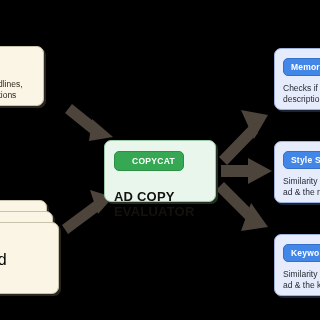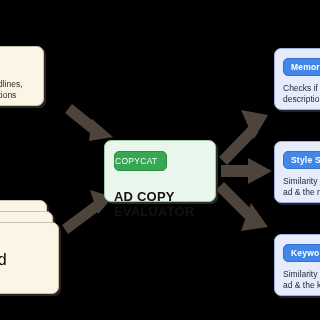--- a/index.html
+++ b/index.html
@@ -62,23 +62,23 @@
     background: #e9f6ec;
     border: 1px solid #9dc9a8;
     box-shadow: 2px 2px 0 #23301f;
     padding: 9px 9px 10px 9px;
   }
   .badge-green {
     display: inline-block;
     background: #36a853;
     color: #ffffff;
     font-size: 8.5px;
-    font-weight: normal;
+    font-weight: bold;
     letter-spacing: 0.3px;
-    padding: 4px 8px 4px 0;
+    padding: 4px 8px 4px 17px;
     border-radius: 5px;
     border: 1px solid #2c8f45;
   }
   .eval-title {
     margin-top: 18px;
     font-size: 13px;
     font-weight: bold;
     color: #15110d;
     letter-spacing: 0.2px;
   }

